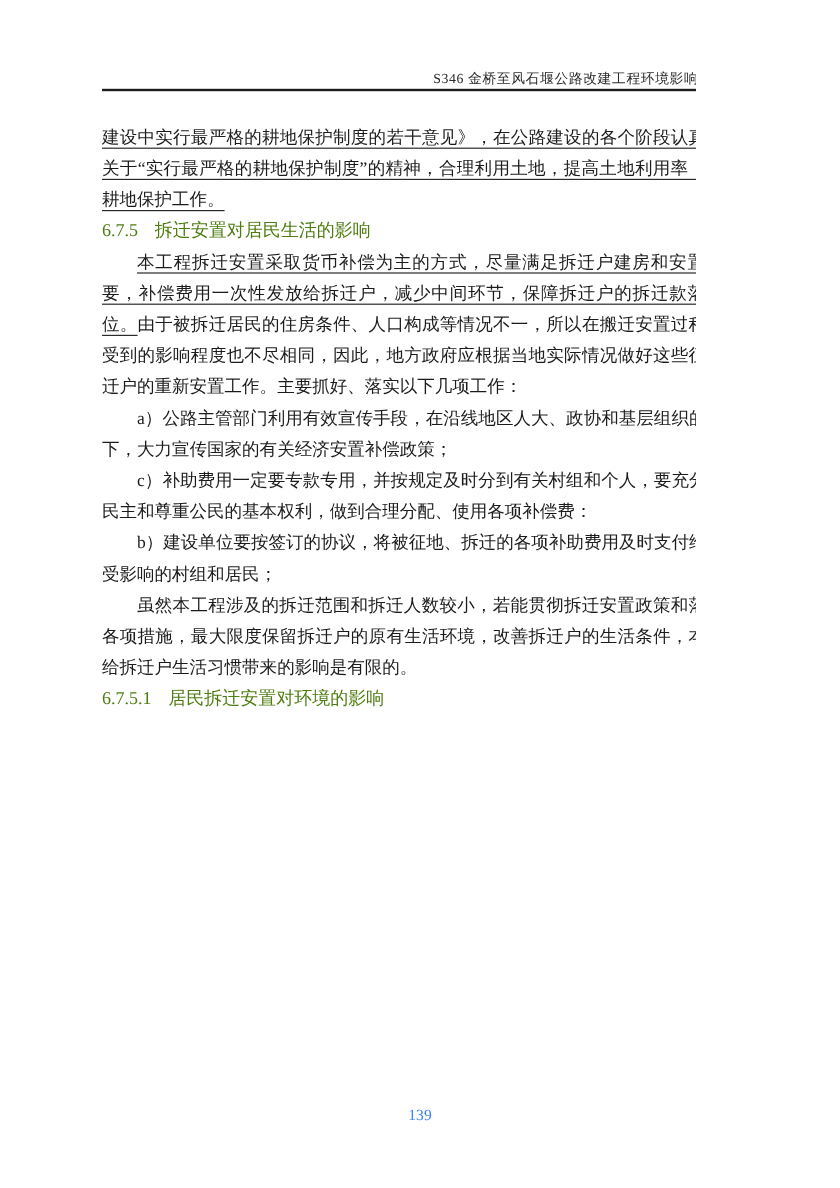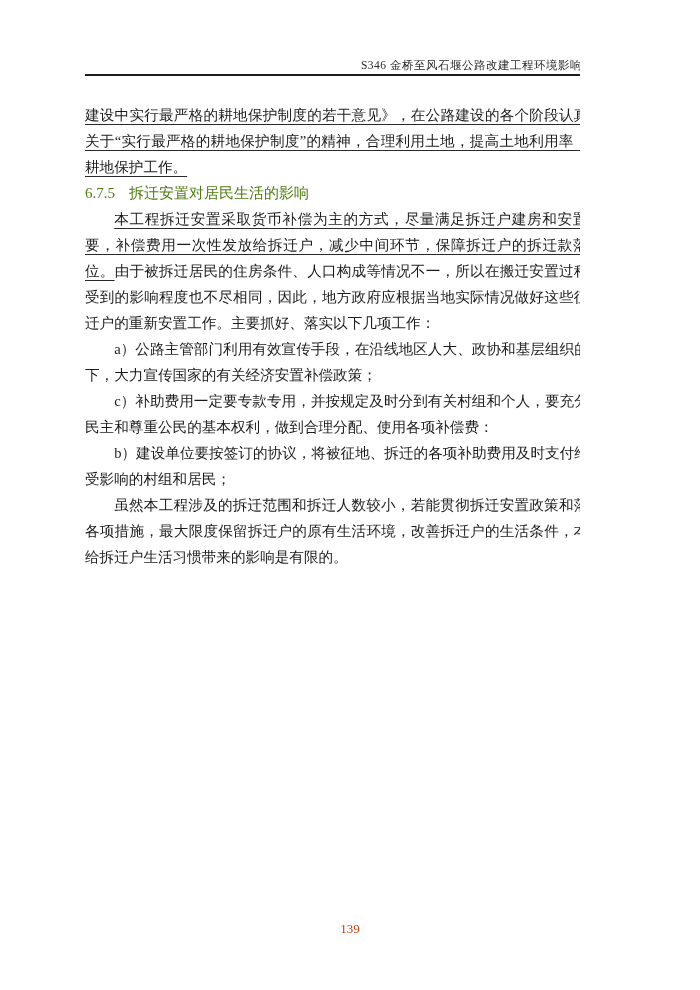--- a/index.html
+++ b/index.html
@@ -66,37 +66,38 @@
     text-underline-offset: 3.5px;
     text-decoration-color: #2a2a2a;
   }
   .page-footer {
     position: absolute;
     left: 0;
     width: 700px;
     top: 921px;
     text-align: center;
     font-size: 13px;
-    color: #c2410c;
+    color: #3b82f6;
   }
 </style>
 </head>
 <body>
 
 <div class="page">
 
   <div class="running-header">S346 金桥至风石堰公路改建工程环境影响报告书</div>
 
   <div class="header-rule"></div>
 
   <div class="doc-body">
       <p class="para"><span class="u">建设中实行最严格的耕地保护制度的若干意见》，在公路建设的各个阶段认真贯彻关于“实行最严格的耕地保护制度”的精神，合理利用土地，提高土地利用率，做好耕地保护工作。</span></p>
       <div class="heading"><span class="h-num">6.7.5</span><span>拆迁安置对居民生活的影响</span></div>
       <p class="para indent"><span class="u">本工程拆迁安置采取货币补偿为主的方式，尽量满足拆迁户建房和安置的需要，补偿费用一次性发放给拆迁户，减少中间环节，保障拆迁户的拆迁款落实到位。</span><span>由于被拆迁居民的住房条件、人口构成等情况不一，所以在搬迁安置过程中所受到的影响程度也不尽相同，因此，地方政府应根据当地实际情况做好这些征地拆迁户的重新安置工作。主要抓好、落实以下几项工作：</span></p>
       <p class="para indent"><span>a）公路主管部门利用有效宣传手段，在沿线地区人大、政协和基层组织的协助下，大力宣传国家的有关经济安置补偿政策；</span></p>
       <p class="para indent"><span>c）补助费用一定要专款专用，并按规定及时分到有关村组和个人，要充分发扬民主和尊重公民的基本权利，做到合理分配、使用各项补偿费：</span></p>
       <p class="para indent"><span>b）建设单位要按签订的协议，将被征地、拆迁的各项补助费用及时支付给相应受影响的村组和居民；</span></p>
       <p class="para indent"><span>虽然本工程涉及的拆迁范围和拆迁人数较小，若能贯彻拆迁安置政策和落实好各项措施，最大限度保留拆迁户的原有生活环境，改善拆迁户的生活条件，本工程给拆迁户生活习惯带来的影响是有限的。</span></p>
+      <div class="heading"><span class="h-num">6.7.5.1</span><span>居民拆迁安置对环境的影响</span></div>
     </div>
 
   <div class="page-footer">139</div>
 
 </div>
 
 </body></html>

